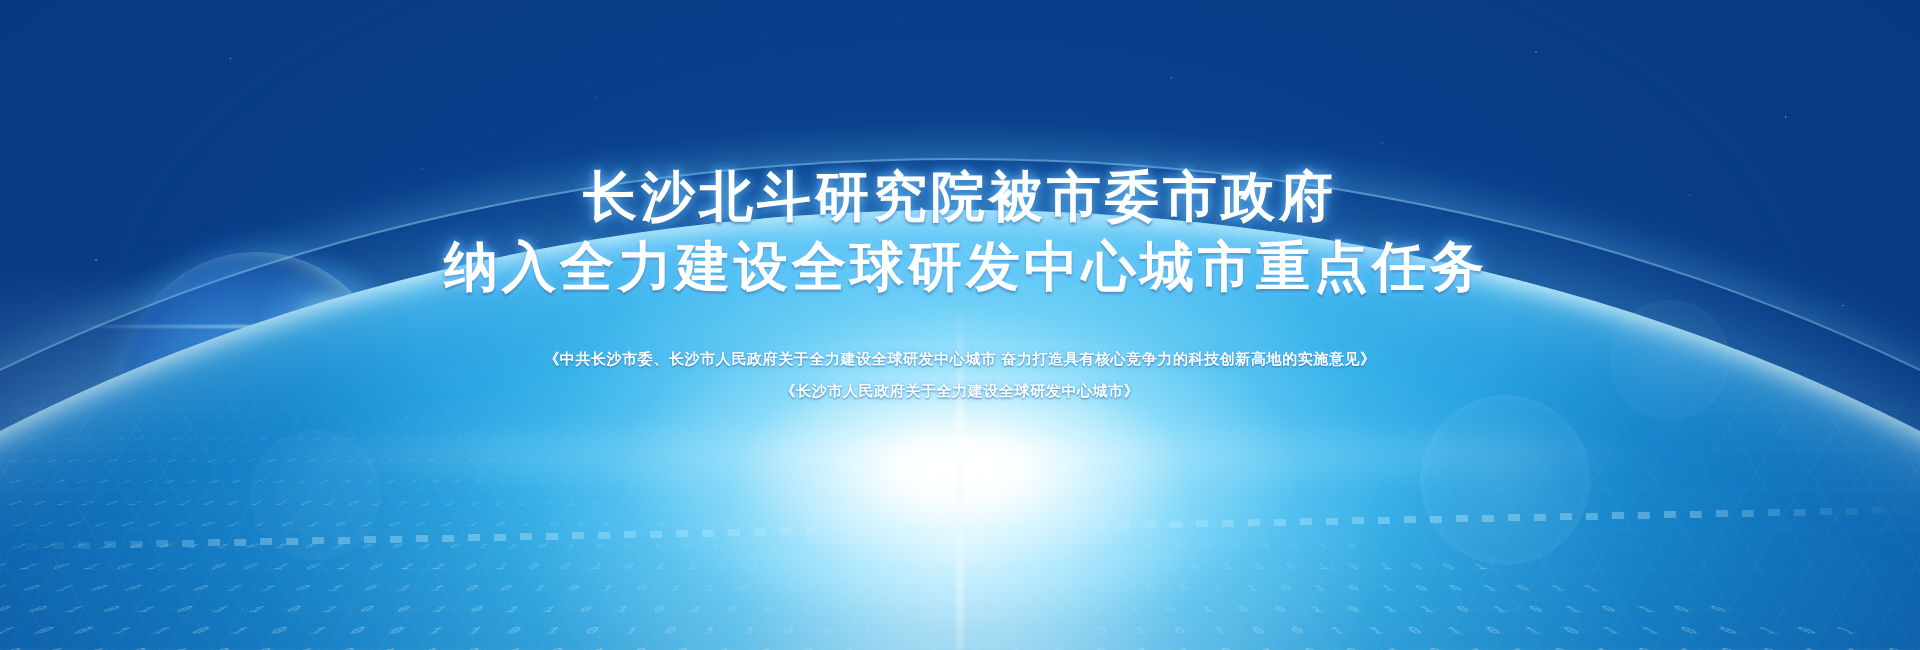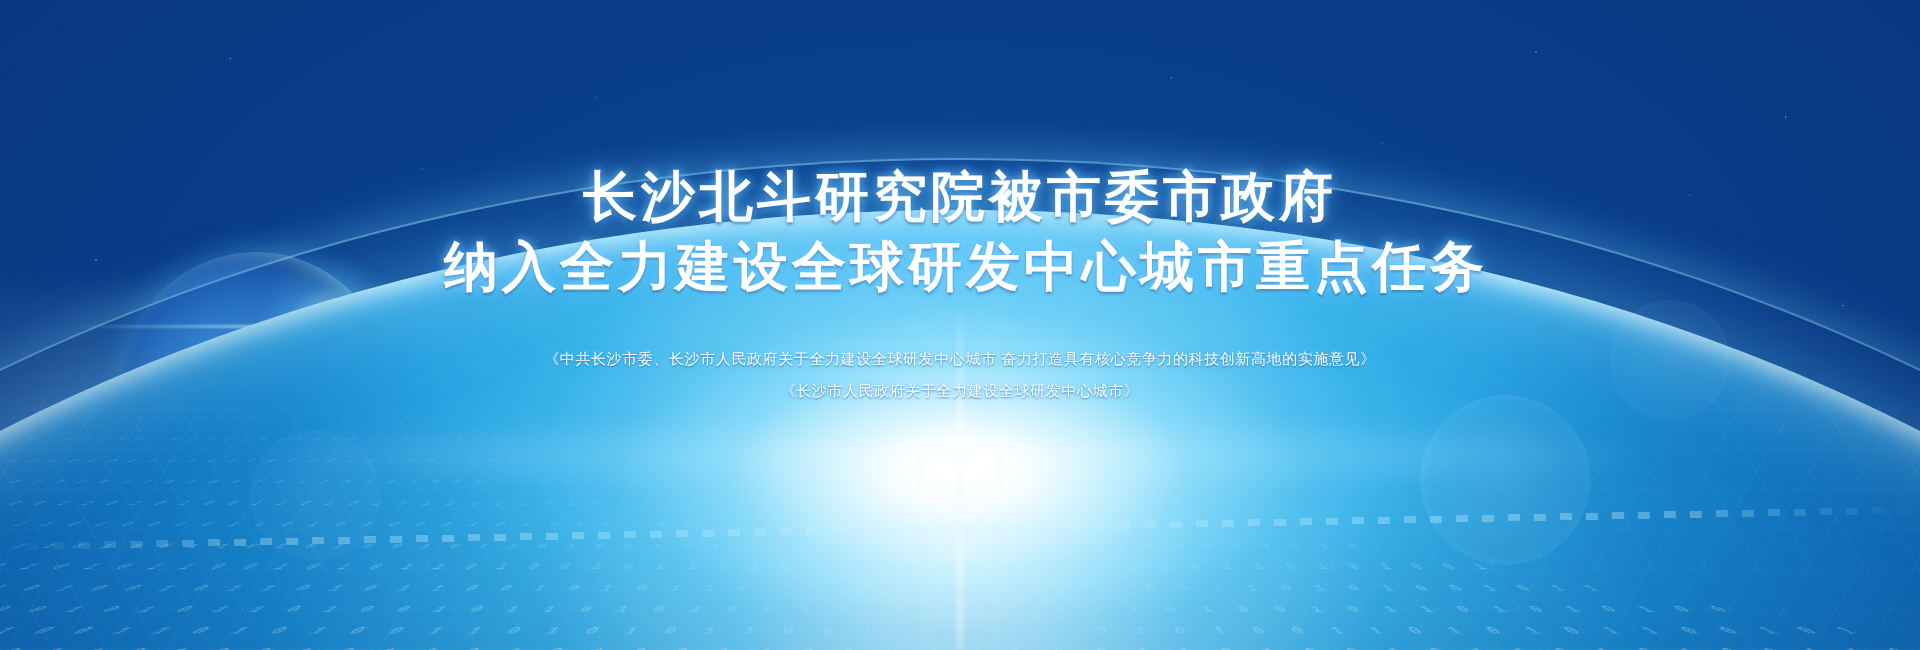--- a/index.html
+++ b/index.html
@@ -211,21 +211,21 @@
       0 0 10px rgba(120,205,255,.85),
       0 0 26px rgba(70,170,255,.65),
       0 2px 3px rgba(4,35,90,.55);
   }
   .title-line1{position:absolute;left:0;right:0;top:162px;}
   .title-line2{position:absolute;left:12px;right:0;top:224px;margin-top:8px;}
 
   .subtitle{
     position:absolute;left:0;right:0;
     color:#ffffff;
-    font-weight:400;
+    font-weight:700;
     font-size:15px;
     letter-spacing:.6px;
     text-shadow:0 0 6px rgba(90,190,255,.8), 0 1px 2px rgba(5,40,95,.6);
     white-space:nowrap;
   }
   .subtitle-1{top:350px;}
   .subtitle-2{top:382px;}
 
   .vignette{
     position:absolute;inset:0;pointer-events:none;

